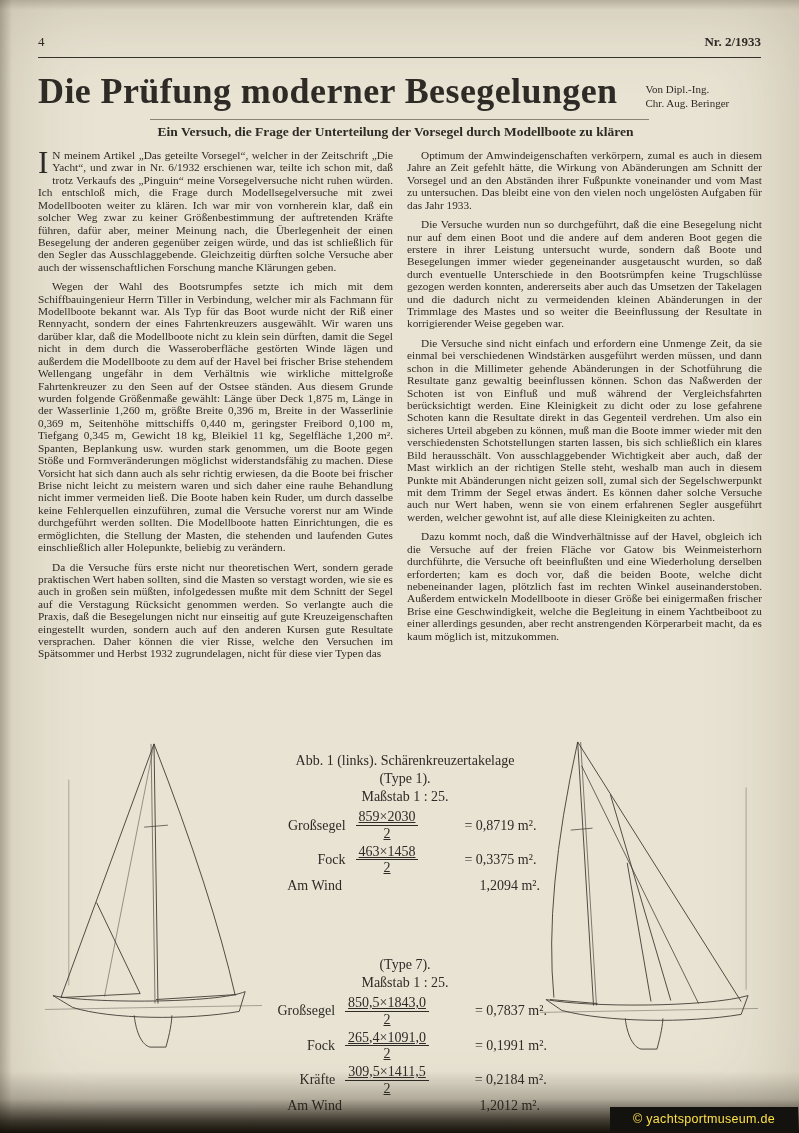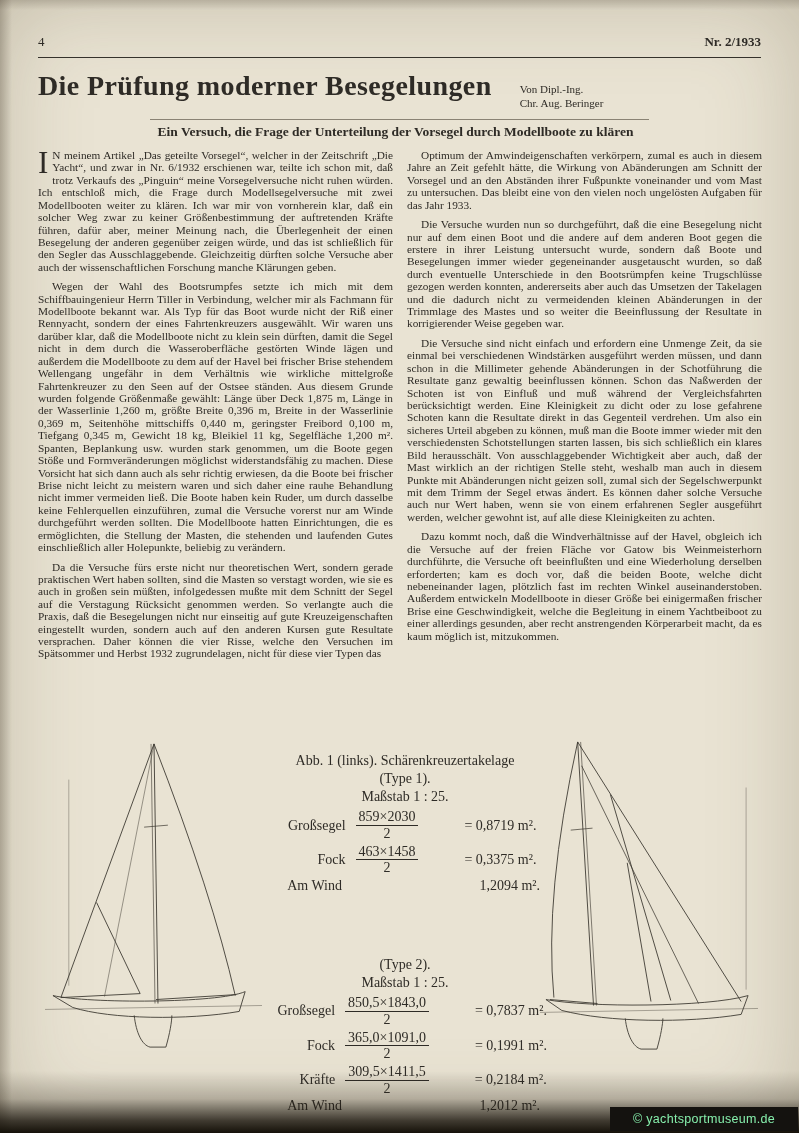--- a/index.html
+++ b/index.html
@@ -12,46 +12,46 @@
   .edge-left{position:absolute;left:0;top:0;width:12px;height:100%;
     background:linear-gradient(to right,rgba(60,50,35,.28),rgba(60,50,35,0));pointer-events:none;}
   .edge-top{position:absolute;left:0;top:0;width:100%;height:10px;
     background:linear-gradient(to bottom,rgba(60,50,35,.2),rgba(60,50,35,0));pointer-events:none;}
   .scan-shadow{position:absolute;left:0;bottom:0;width:100%;height:62px;z-index:4;pointer-events:none;
     background:linear-gradient(to bottom,rgba(40,32,20,0) 0%,rgba(40,32,20,.25) 45%,rgba(25,20,12,.8) 80%,#151109 100%);}
   .header{position:absolute;top:34px;left:38px;right:38px;display:flex;justify-content:space-between;font-size:13px;}
   .issue{font-weight:bold;}
   .header-rule{position:absolute;top:57px;left:38px;right:38px;border-top:1.5px solid #35322c;}
   .title-row{position:absolute;top:70px;left:38px;right:38px;display:flex;align-items:flex-start;}
-  .title{font-size:28px;font-weight:bold;letter-spacing:.4px;margin:0;white-space:nowrap;}
+  .title{font-size:36px;font-weight:bold;letter-spacing:.4px;margin:0;white-space:nowrap;}
   .byline{margin-left:28px;padding-top:12px;font-size:11px;line-height:1.3;white-space:nowrap;}
   .subtitle-rule{position:absolute;top:119px;left:150px;right:150px;border-top:1px solid #8a8374;}
   .subtitle{position:absolute;top:124px;left:38px;right:46px;text-align:center;font-size:13.5px;font-weight:bold;}
   .article{position:absolute;top:149px;left:38px;width:724px;height:586px;display:flex;gap:14px;}
   .col{width:355px;height:100%;overflow:hidden;text-align:justify;font-size:11.3px;line-height:1.1;
     -webkit-hyphens:auto;hyphens:auto;}
   .col p{margin:0 0 7px;text-indent:14px;}
   .col p.first{text-indent:0;}
   .dropcap{float:left;font-size:31px;line-height:.82;padding:1px 4px 0 0;}
   .figures{position:absolute;top:736px;left:38px;width:724px;height:334px;display:flex;}
   .fig-left{width:235px;}
   .fig-center{width:264px;padding-top:16px;font-size:14px;}
   .fig-right{width:225px;}
   .fig-left svg,.fig-right svg{display:block;width:100%;height:322px;}
   .cap-title{text-align:center;line-height:1.3;}
   .cap-scale{text-align:center;margin:1px 0 4px;}
   .crow{display:flex;justify-content:center;align-items:center;margin:2px 0;gap:10px;}
   .clabel{width:72px;text-align:right;flex:none;}
-  .cfrac{display:inline-flex;flex-direction:column;align-items:center;line-height:1.12;flex:none;}
+  .cfrac{display:inline-flex;flex-direction:column;align-items:center;line-height:1.12;flex:none;text-decoration:underline;}
   .cfrac .num{border-bottom:1px solid #2e2b26;padding:0 3px;}
   .cres{width:88px;text-align:right;flex:none;margin-left:20px;}
   .fracgap{width:70px;flex:none;}
   .caption2{margin-top:62px;}
   .watermark{position:absolute;right:1px;bottom:2px;width:188px;height:24px;z-index:5;
-    background:#14120f;color:#86efac;display:flex;align-items:center;justify-content:center;
+    background:#14120f;color:#fde047;display:flex;align-items:center;justify-content:center;
     font-family:"Liberation Sans", sans-serif;font-size:12.5px;letter-spacing:.3px;}
   svg path, svg line{stroke:#3e3a32;fill:none;stroke-width:.9;}
 </style>
 </head>
 <body>
 
 <div class="page">
   <div class="edge-top"></div>
   <div class="edge-left"></div>
 
@@ -131,35 +131,35 @@
         </div>
         <div class="crow total">
           <span class="clabel">Am Wind</span>
           <span class="fracgap"></span>
           <span class="cres">1,2094 m².</span>
         </div>
       </div>
 
       <div class="caption2">
         <div class="cap-title">
-          <div>(Type 2).</div>
+          <div>(Type 7).</div>
         </div>
         <div class="cap-scale">Maßstab 1 : 25.</div>
         <div class="crow">
           <span class="clabel">Großsegel</span>
           <span class="cfrac">
             <span class="num">850,5×1843,0</span>
             <span class="den">2</span>
           </span>
           <span class="cres">= 0,7837 m².</span>
         </div>
         <div class="crow">
           <span class="clabel">Fock</span>
           <span class="cfrac">
-            <span class="num">365,0×1091,0</span>
+            <span class="num">265,4×1091,0</span>
             <span class="den">2</span>
           </span>
           <span class="cres">= 0,1991 m².</span>
         </div>
         <div class="crow">
           <span class="clabel">Kräfte</span>
           <span class="cfrac">
             <span class="num">309,5×1411,5</span>
             <span class="den">2</span>
           </span>

